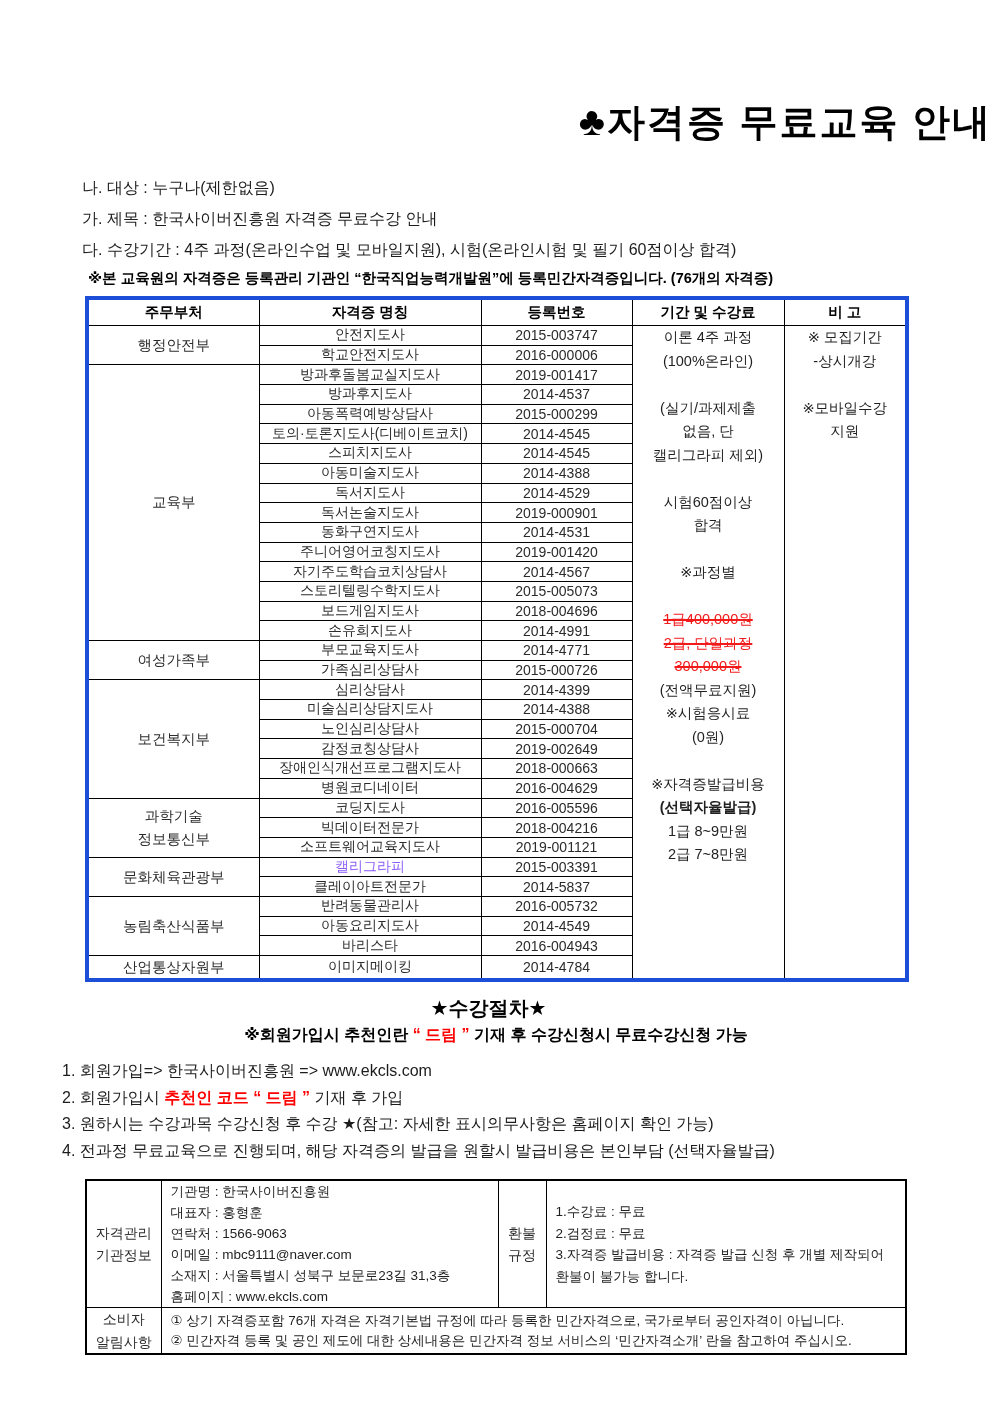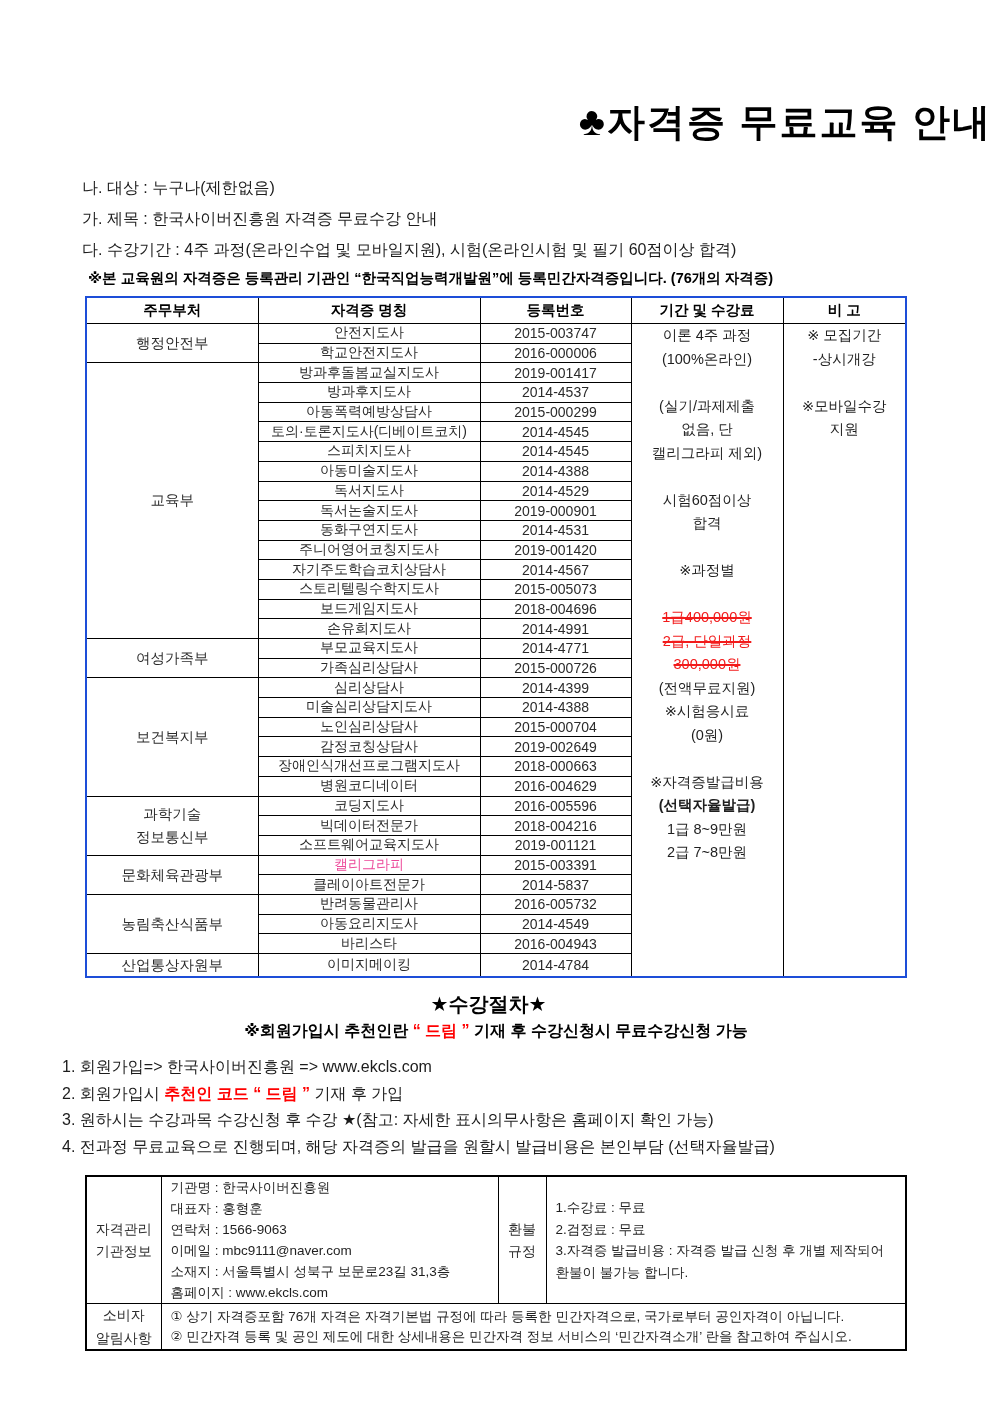--- a/index.html
+++ b/index.html
@@ -9,28 +9,28 @@
   
   .doc-title { margin:0; padding-top:97px; text-align:right; font-size:38px; font-weight:900; letter-spacing:2px; color:#000; }
   .doc-title .club { font-size:40px; }
 
   
   .intro { margin:24px 0 0 82px; font-size:16px; line-height:31px; color:#1c1c1c; }
   .intro p { margin:0; }
   .reg-note { margin:4px 0 0 88px; font-size:14.5px; font-weight:700; color:#000; }
 
   
-  table.cert-table { border-collapse:collapse; table-layout:fixed; width:820px; margin:8px 0 0 85px; border:2px solid #1d4ed8; }
+  table.cert-table { border-collapse:collapse; table-layout:fixed; width:820px; margin:8px 0 0 85px; border:4px solid #1d4ed8; }
   table.cert-table th, table.cert-table td { border:1px solid #000; padding:0; overflow:hidden; }
   table.cert-table th { height:25px; font-size:14.5px; font-weight:700; text-align:center; }
   tr.cert-row { height:19.7px; }
   td.dept-cell { text-align:center; font-size:14.5px; color:#2b2b2b; white-space:pre-line; line-height:1.55; }
   td.cert-name { text-align:center; font-size:14px; color:#2b2b2b; }
   td.reg-no { text-align:center; font-size:14px; color:#2b2b2b; }
-  td.cert-name.red-text { color:#ec4899; }
+  td.cert-name.red-text { color:#8b5cf6; }
   td.period-cell, td.remark-cell { vertical-align:top; }
   td.period-cell { padding-top:44px; }
   td.remark-cell { padding-top:206px; }
   .pf-line { text-align:center; font-size:14.5px; line-height:23.5px; color:#1f1f1f; }
   .pf-line.red-strike { color:#f21b1b; text-decoration:line-through; text-decoration-thickness:1.5px; }
   .pf-line.bold { font-weight:700; }
 
   
   .proc-title { margin:13px 15px 0 0; text-align:center; font-size:20px; font-weight:700; }
   .proc-sub { margin:3px 0 0 0; text-align:center; font-size:16px; font-weight:700; }

